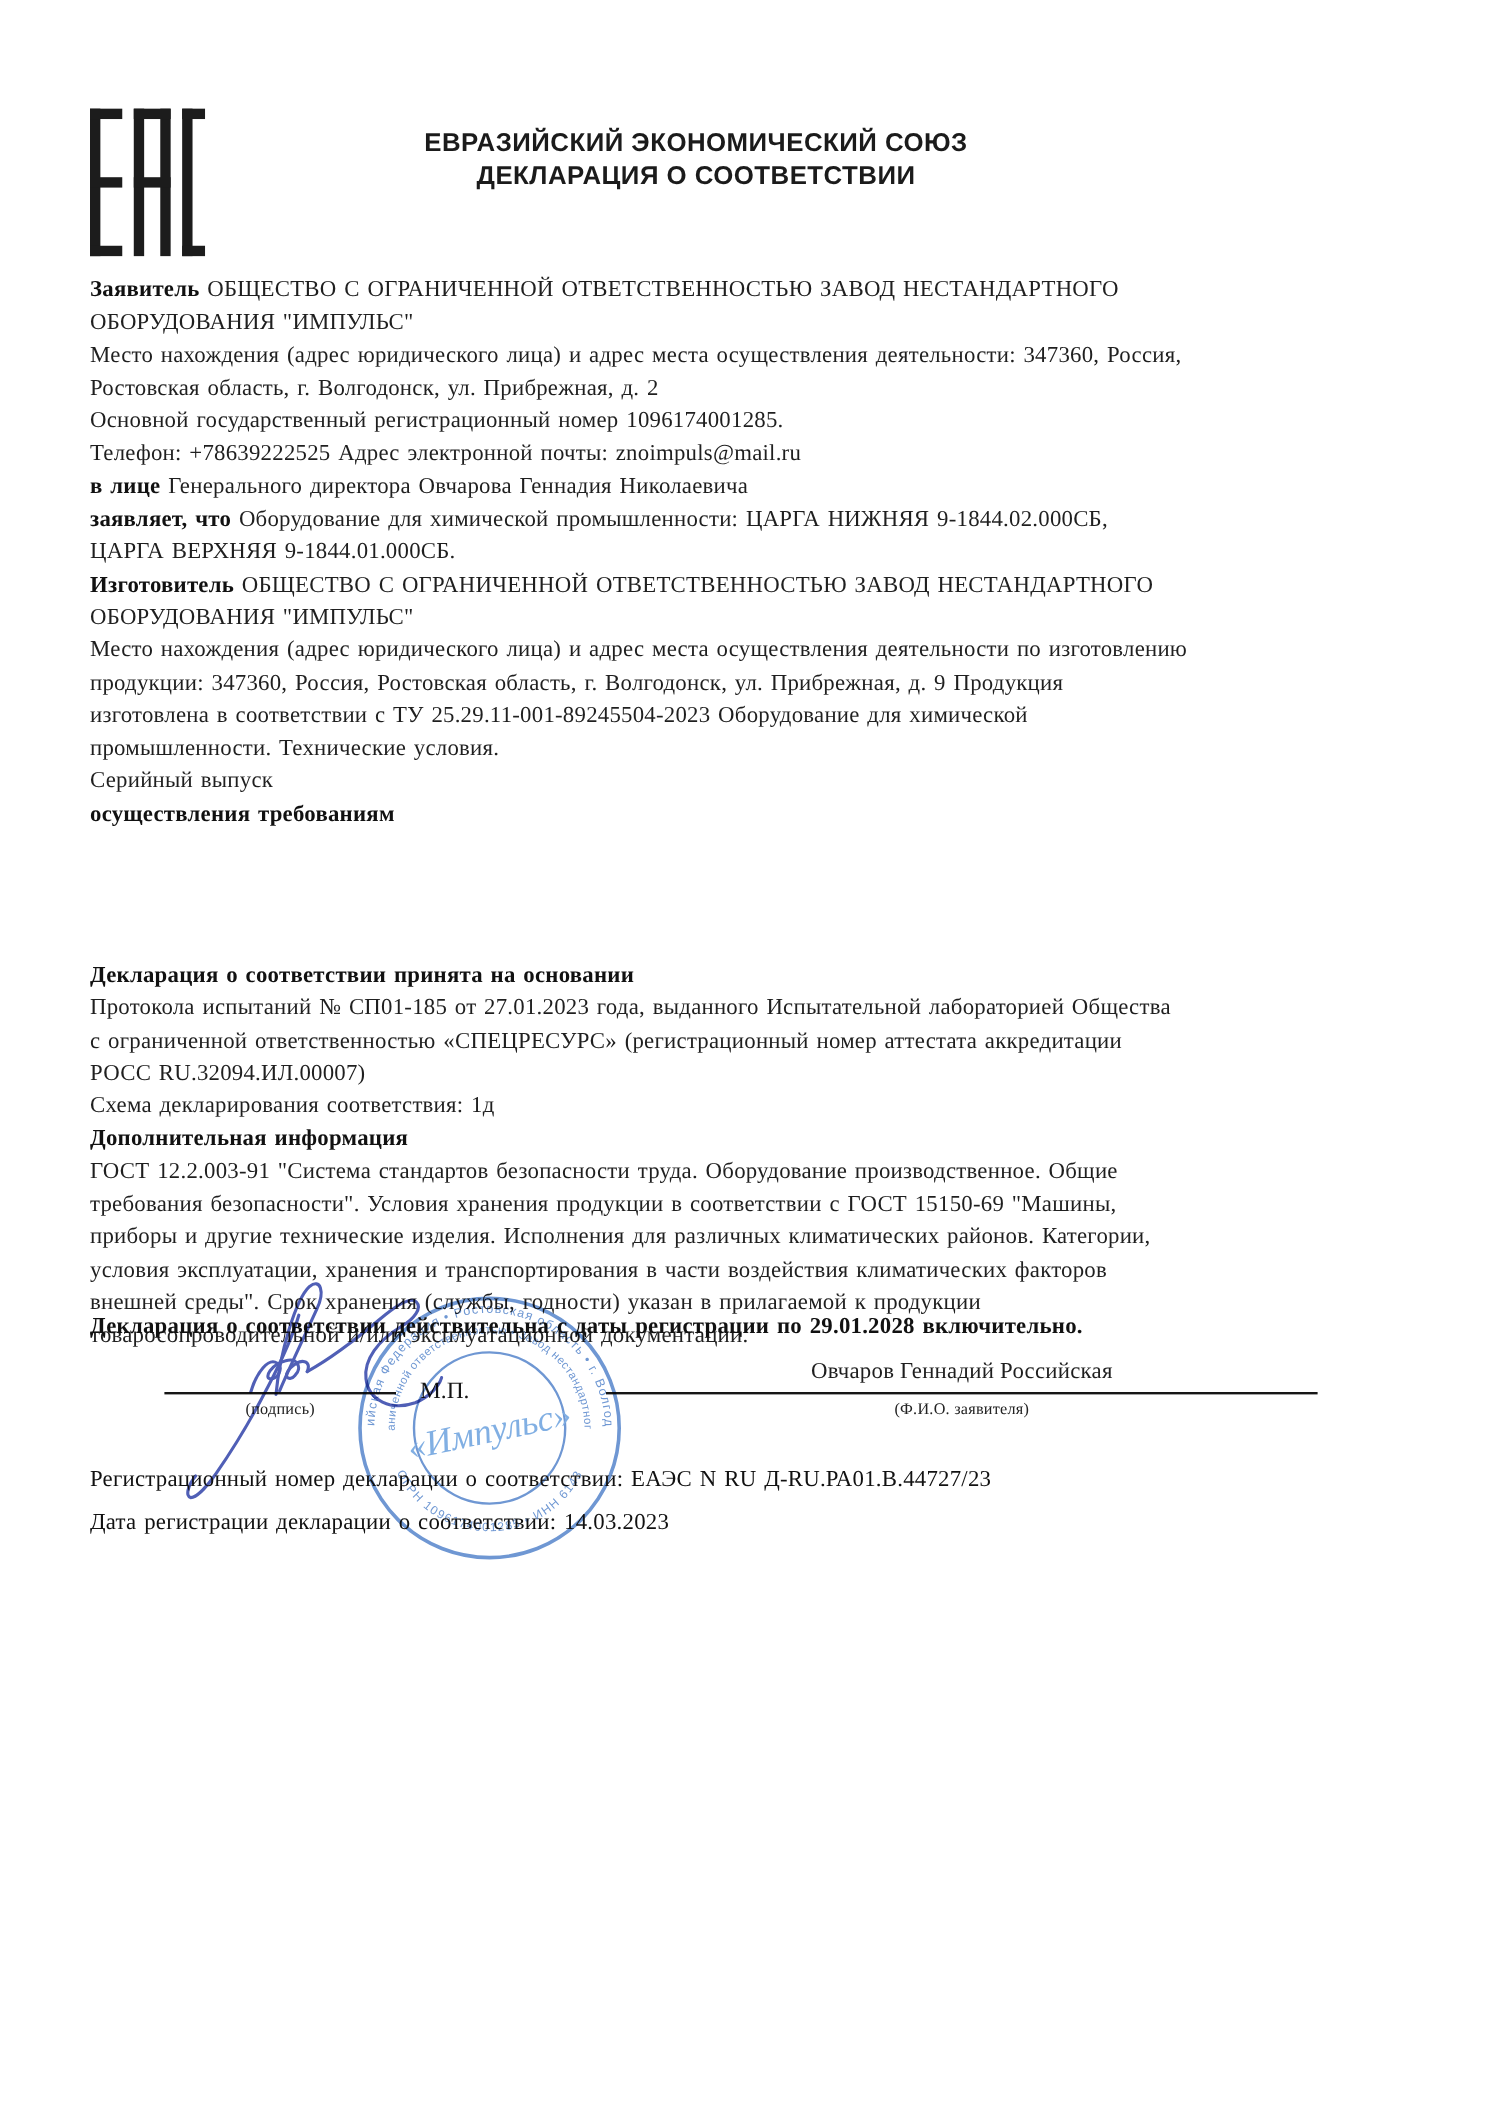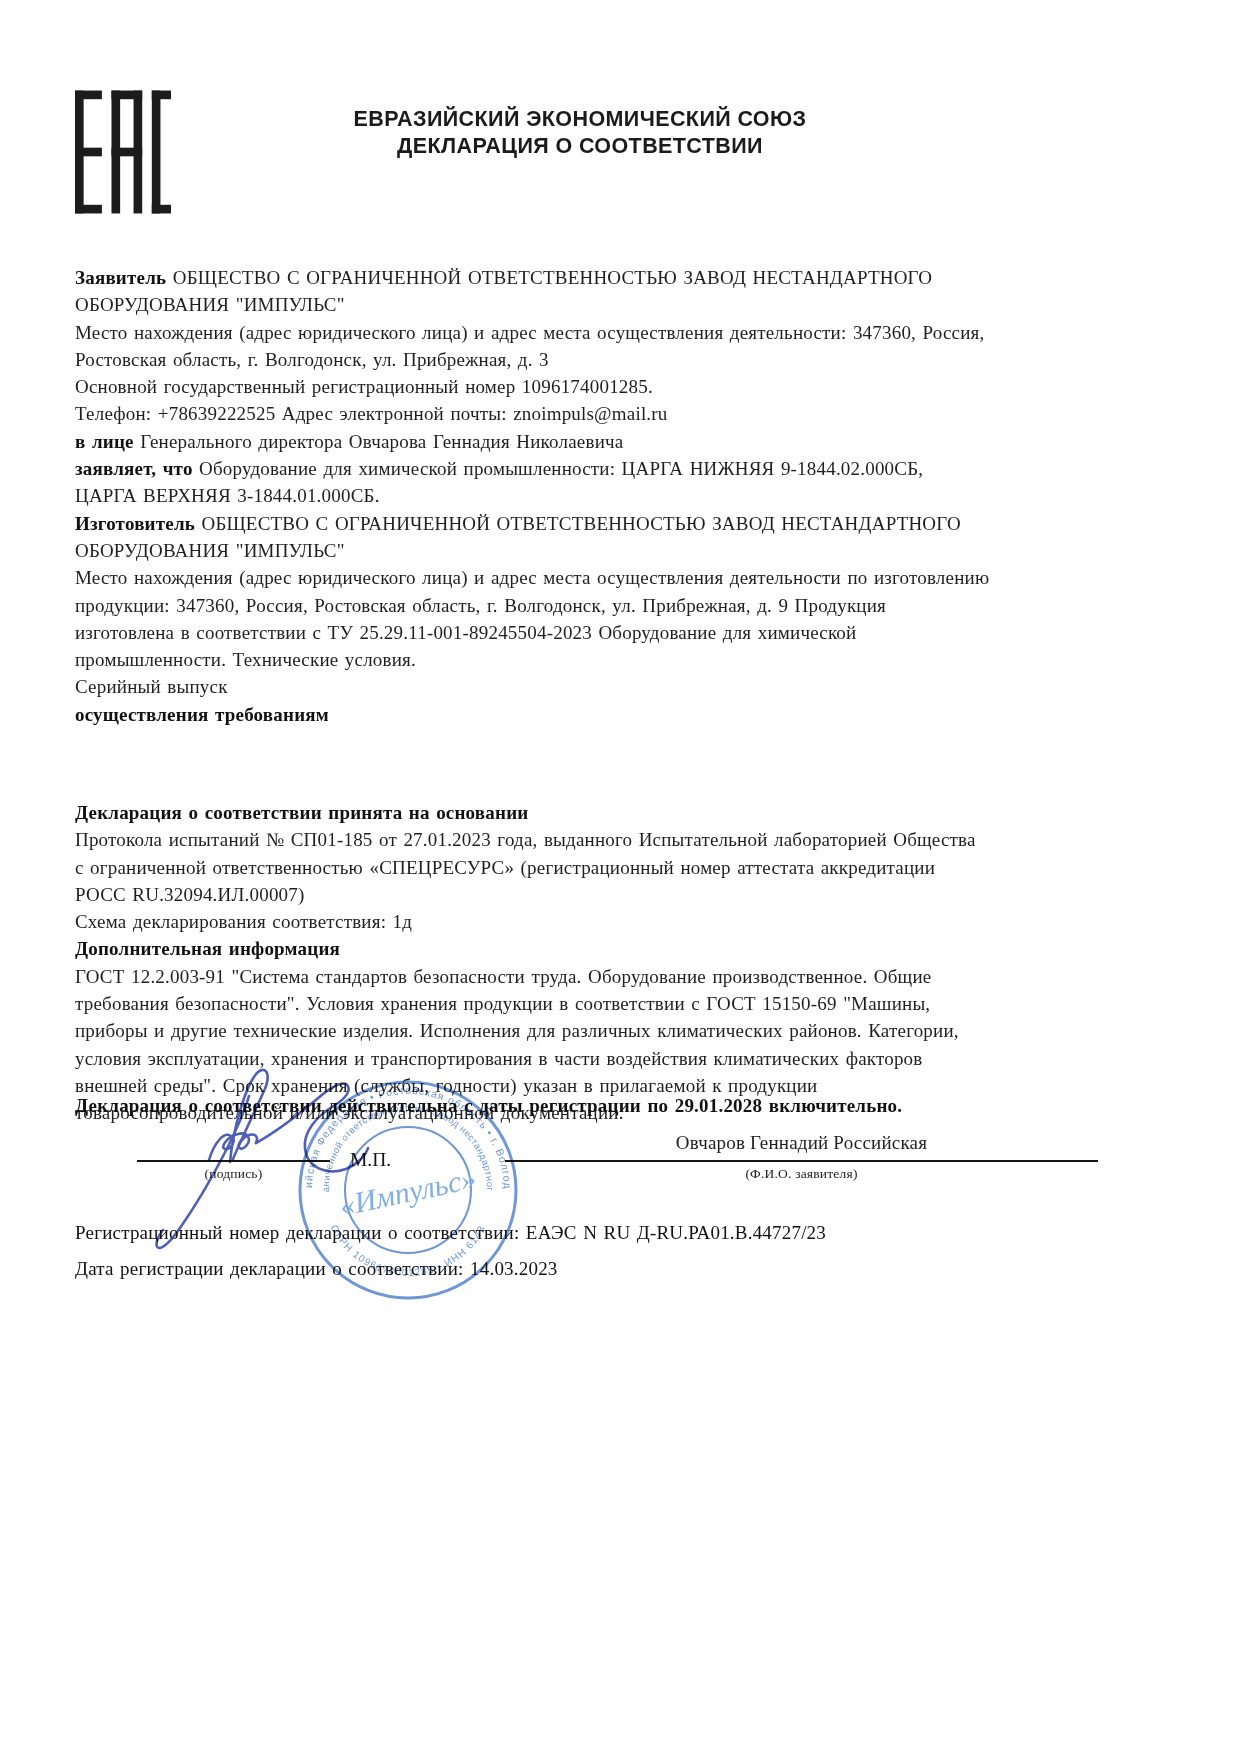--- a/index.html
+++ b/index.html
@@ -12,21 +12,21 @@
   .eac-logo{position:absolute;left:75px;top:88px;width:96px;height:128px;}
   .doc-title{
     position:absolute;left:170px;top:106px;width:820px;text-align:center;
     font-family:"Liberation Sans",sans-serif;font-weight:700;font-size:21.5px;
     line-height:27px;color:#1b1b1b;letter-spacing:.4px;
   }
   
   .tblock{position:absolute;left:75px;width:1110px;font-size:19px;}
   .tline{white-space:nowrap;line-height:27.3px;word-spacing:1.5px;letter-spacing:.2px;}
   .b{font-weight:700;color:#111;}
-  #block-a{top:228px;margin-top:36px;}
+  #block-a{top:228px;}
   #block-b{top:762px;margin-top:37px;}
   #block-c{top:1092px;}
   
   .sig-line{position:absolute;top:1160px;height:0;border-top:2.4px solid #161616;}
   #sig-line-left{left:137px;width:193px;}
   #sig-line-right{left:505px;width:593px;}
   .sig-caption{
     position:absolute;top:1166px;text-align:center;font-size:13.5px;color:#222;
     letter-spacing:.2px;
   }
@@ -76,26 +76,26 @@
 
   <div class="doc-title">
     <div>ЕВРАЗИЙСКИЙ ЭКОНОМИЧЕСКИЙ СОЮЗ</div>
     <div>ДЕКЛАРАЦИЯ О СООТВЕТСТВИИ</div>
   </div>
 
   <div class="tblock" id="block-a">
       <div class="tline"><span class="b">Заявитель </span><span>ОБЩЕСТВО С ОГРАНИЧЕННОЙ ОТВЕТСТВЕННОСТЬЮ ЗАВОД НЕСТАНДАРТНОГО</span></div>
       <div class="tline"><span>ОБОРУДОВАНИЯ "ИМПУЛЬС"</span></div>
       <div class="tline"><span>Место нахождения (адрес юридического лица) и адрес места осуществления деятельности: 347360, Россия,</span></div>
-      <div class="tline"><span>Ростовская область, г. Волгодонск, ул. Прибрежная, д. 3</span></div>
+      <div class="tline"><span>Ростовская область, г. Волгодонск, ул. Прибрежная, д. 2</span></div>
       <div class="tline"><span>Основной государственный регистрационный номер 1096174001285.</span></div>
       <div class="tline"><span>Телефон: +78639222525 Адрес электронной почты: znoimpuls@mail.ru</span></div>
       <div class="tline"><span class="b">в лице </span><span>Генерального директора Овчарова Геннадия Николаевича</span></div>
       <div class="tline"><span class="b">заявляет, что </span><span>Оборудование для химической промышленности: ЦАРГА НИЖНЯЯ 9-1844.02.000СБ,</span></div>
-      <div class="tline"><span>ЦАРГА ВЕРХНЯЯ 3-1844.01.000СБ.</span></div>
+      <div class="tline"><span>ЦАРГА ВЕРХНЯЯ 9-1844.01.000СБ.</span></div>
       <div class="tline"><span class="b">Изготовитель </span><span>ОБЩЕСТВО С ОГРАНИЧЕННОЙ ОТВЕТСТВЕННОСТЬЮ ЗАВОД НЕСТАНДАРТНОГО</span></div>
       <div class="tline"><span>ОБОРУДОВАНИЯ "ИМПУЛЬС"</span></div>
       <div class="tline"><span>Место нахождения (адрес юридического лица) и адрес места осуществления деятельности по изготовлению</span></div>
       <div class="tline"><span>продукции: 347360, Россия, Ростовская область, г. Волгодонск, ул. Прибрежная, д. 9 Продукция</span></div>
       <div class="tline"><span>изготовлена в соответствии с ТУ 25.29.11-001-89245504-2023 Оборудование для химической</span></div>
       <div class="tline"><span>промышленности. Технические условия.</span></div>
       <div class="tline"><span>Серийный выпуск</span></div>
       <div class="tline"><span class="b">осуществления требованиям</span></div>
     </div>
   <div class="tblock" id="block-b">

